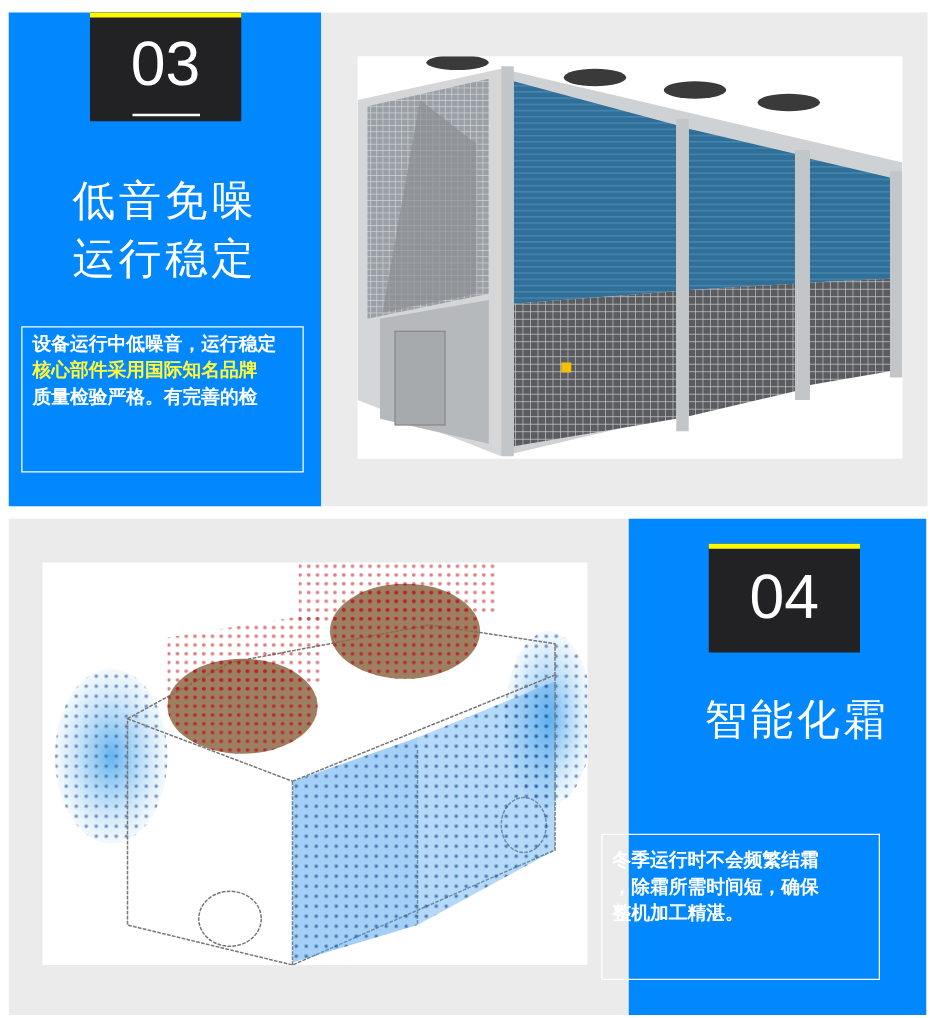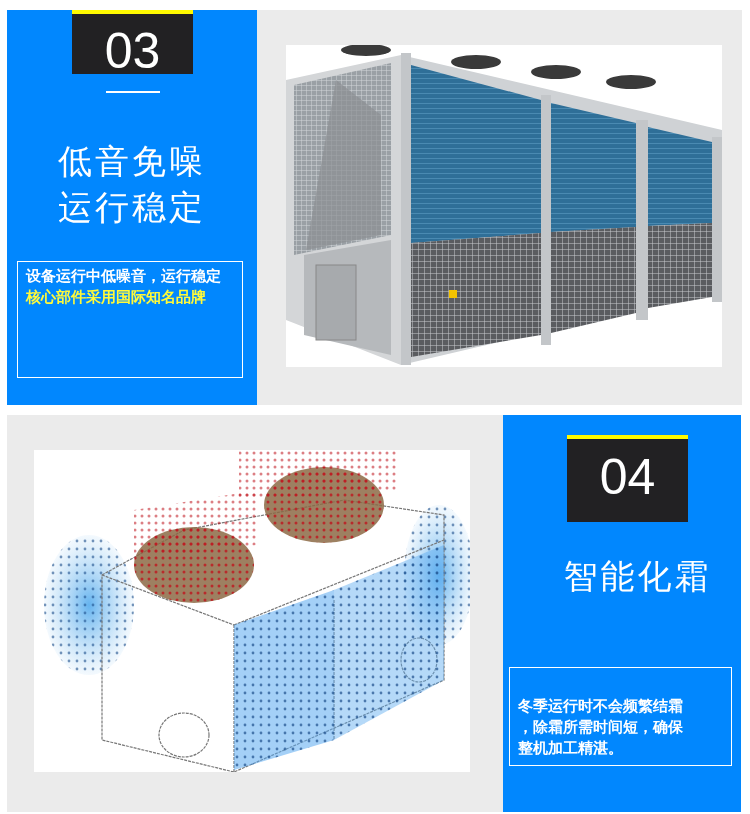--- a/index.html
+++ b/index.html
@@ -23,43 +23,44 @@
 
     .title {
       position: absolute; color: #fff; font-size: 34px; line-height: 46px; text-align: center;
       letter-spacing: 3px;
     }
     .desc-box {
       position: absolute; border: 1px solid #fff; box-sizing: border-box; color: #fff;
       font-size: 15px; line-height: 21px; padding: 4px 8px; font-weight: bold;
     }
     .desc-box .hl { color: #fffa3a; }
-    .desc-box span { display: block; white-space: nowrap; }
+    .desc-box span { display: block; white-space: nowrap; font-family: Liberation Mono, monospace; }
 
     .photo { position: absolute; background: #fff; overflow: hidden; }
   </style>
 </head>
 <body>
 
 <div class="section">
   <div class="blue" style="left:7px; top:10px; width:250px; height:395px;"></div>
 
-  <div class="badge" style="left:72px; top:10px; width:121px; height:64px;">
+  <div class="badge" style="left:72px; top:10px; width:121px; height:87px;">
     <span class="num" style="margin-top:12px;">03</span>
     <div class="underline" style="top:77px;"></div>
   </div>
 
   <div class="title" style="left:7px; top:138px; width:250px;">
     <div>低音免噪</div>
     <div>运行稳定</div>
   </div>
 
   <div class="desc-box" style="left:17px; top:261px; width:226px; height:117px;">
     <span>设备运行中低噪音，运行稳定</span>
     <span class="hl">核心部件采用国际知名品牌</span>
+    <span>质量检验严格。有完善的检</span>
   </div>
 
   <div class="gray" style="left:257px; top:10px; width:485px; height:395px;"></div>
   <div class="photo" style="left:286px; top:45px; width:436px; height:322px;">
     <svg width="436" height="322" viewBox="0 0 436 322">
       <defs>
         <pattern id="fins" width="4" height="5" patternUnits="userSpaceOnUse">
           <rect width="4" height="5" fill="#2f6f98"></rect>
           <rect y="3" width="4" height="1" fill="#4a8ab2"></rect>
         </pattern>
@@ -150,18 +151,18 @@
   </div>
 
   <div class="blue" style="left:503px; top:415px; width:238px; height:397px;"></div>
 
   <div class="badge" style="left:567px; top:415px; width:121px; height:87px;margin-top:20px;">
     <span class="num" style="margin-top:13px;">04</span>
   </div>
 
   <div class="title" style="left:503px; top:553px; width:269px;">智能化霜</div>
 
-  <div class="desc-box" style="left:509px; top:667px; width:223px; height:99px; padding-top:28px;">
+  <div class="desc-box" style="left:481px; top:667px; width:223px; height:117px; padding-top:11px;">
     <span>冬季运行时不会频繁结霜</span>
     <span>，除霜所需时间短，确保</span>
     <span>整机加工精湛。</span>
   </div>
 </div>
 
 </body></html>

